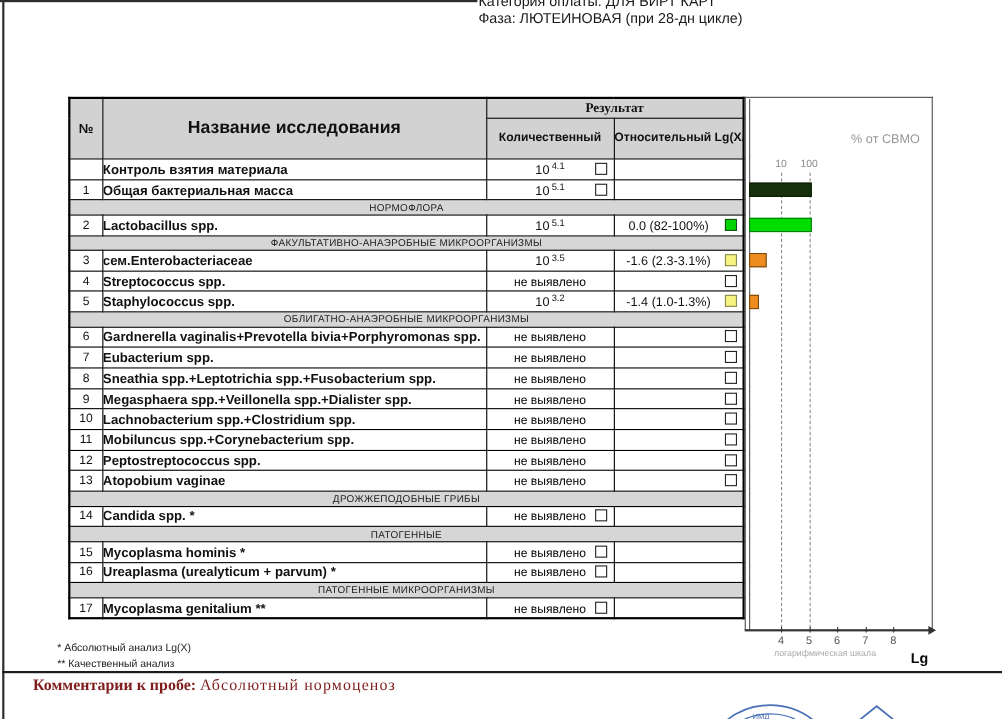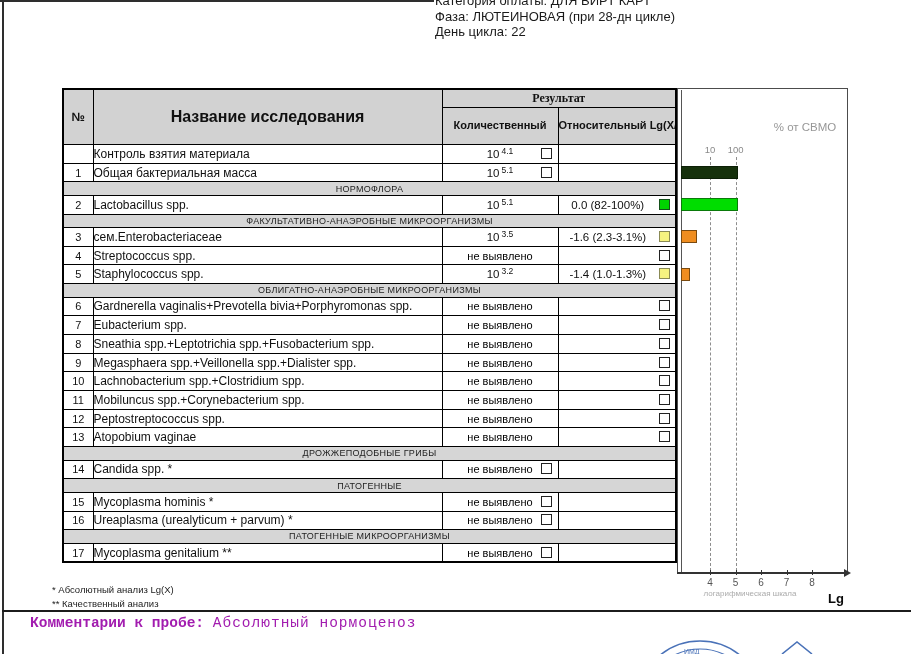--- a/index.html
+++ b/index.html
@@ -16,21 +16,21 @@
                 width:613px;font-size:12px;}
   table.results th,table.results td{border:1px solid #000;padding:0;overflow:hidden;white-space:nowrap;}
   table.results{border:2px solid #000;}
   table.results thead th{background:#d2d2d2;font-weight:bold;}
   th.h-result{height:17px;font-size:12px;font-family:Liberation Serif, serif;}
   th.h-no{font-size:12px;}
   th.h-name{font-size:16px;}
   th.h-quant,th.h-rel{height:36px;font-size:11px;line-height:1.25;white-space:normal;margin-left:11px;}
   tr.data-row td{height:17.7px;}
   td.cell-no{text-align:center;font-size:11px;}
-  td.cell-name{padding-left:12px;font-size:12px;}
+  td.cell-name{padding-left:12px;font-size:12px;font-weight:bold;}
   td.cell-quant,td.cell-rel{position:relative;text-align:center;}
   .nv{font-size:11px;color:#000;}
   .pow{font-size:11.5px;}
   .pow .exp{font-size:8.5px;position:relative;top:-4px;margin-left:2px;}
   .relval{font-size:11.5px;display:inline-block;padding-right:18px;}
   .box{position:absolute;width:11px;height:11px;top:50%;margin-top:-6px;
        border:1px solid #222;background:#fff;box-sizing:border-box;}
   .box.qpos{right:6px;}
   .box.rpos{right:5px;}
   .box.green{background:#00d400;border-color:#14511a;}
@@ -53,36 +53,35 @@
   .xtickmark{position:absolute;top:570px;width:1px;height:5px;background:#333;}
   .xtick{position:absolute;top:577px;width:20px;margin-left:-10px;text-align:center;
          font-size:10px;color:#555;}
   .scale-label{position:absolute;top:589px;left:700px;width:100px;text-align:center;
                font-size:8px;color:#ababab;}
   .lg-label{position:absolute;top:591px;left:828px;font-size:13px;font-weight:bold;color:#0a0a0a;}
 
   .footnotes{position:absolute;left:52px;top:583px;font-size:9.5px;color:#222;line-height:13.5px;}
   .rule{position:absolute;left:2px;top:610px;width:909px;height:2px;background:#1c1c1c;}
   .comments{position:absolute;left:30px;top:615px;font-size:14.5px;
-            font-family:Liberation Mono, monospace;color:#a21caf;}
+            font-family:Liberation Serif, serif;color:#7f1d1d;}
   .comments .lbl{font-weight:bold;}
   .comments .val{letter-spacing:1px;}
   .stamp-svg{position:absolute;left:620px;top:630px;}
 </style>
 </head>
 <body>
 
 <div id="page">
   <div class="topline"></div>
   <div class="leftline"></div>
 
   <div class="meta">
     <div>Категория оплаты: ДЛЯ ВИРТ КАРТ</div>
     <div>Фаза: ЛЮТЕИНОВАЯ (при 28-дн цикле)</div>
-    <div>День цикла: 22</div>
   </div>
 
 
   <table class="results">
     <colgroup>
         <col style="width:30px">
         <col style="width:349px">
         <col style="width:116px">
         <col style="width:118px">
       </colgroup>

